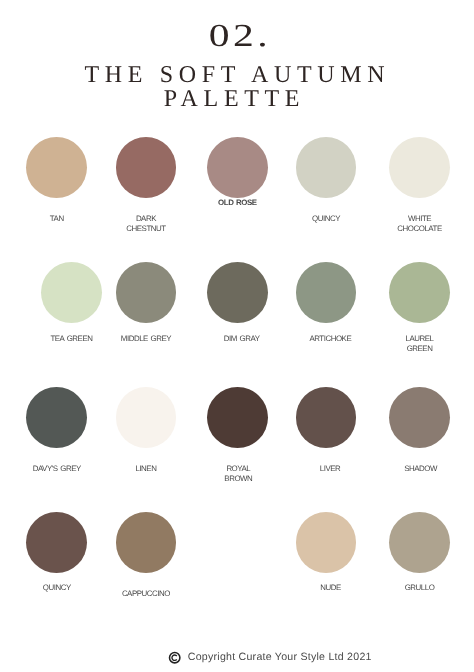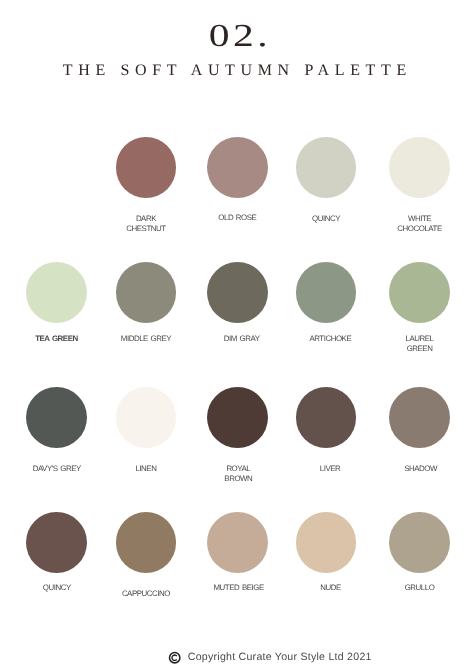--- a/index.html
+++ b/index.html
@@ -28,21 +28,21 @@
     top:19.3px;
     text-indent:2.6px;
   }
   .chapter-number > span{
     display:inline-block;
     transform:scaleX(1.30);
     transform-origin:50% 50%;
   }
   .palette-title{
     font-family:"Liberation Serif", serif;
-    font-size:16px;
+    font-size:24px;
     color:#2e2523;
     letter-spacing:5.65px;
     line-height:1;
     position:absolute;
     left:3px;right:8px;
     top:62.6px;
     text-indent:5.65px;
   }
 
   
@@ -85,41 +85,45 @@
 
 <div class="page">
 
   <div class="header">
     <div class="chapter-number" style="color: rgb(46, 37, 35);"><span>02.</span></div>
     <div class="palette-title" style="color: rgb(46, 37, 35);">THE SOFT AUTUMN PALETTE</div>
   </div>
 
   <div class="grid">
       <div class="row">
+        <div class="cell" style="left: 26.3px;">
+          <div class="swatch" style="background: rgb(207, 178, 147);"></div>
+          <div class="label" style="margin-top: 16.3px; transform: translateX(0px); color: rgb(74, 74, 74);">TAN</div>
+        </div>
         <div class="cell" style="left: 115.5px;">
           <div class="swatch" style="background: rgb(150, 106, 99);"></div>
           <div class="label" style="margin-top: 16.3px; transform: translateX(0px); color: rgb(74, 74, 74);">DARK
 CHESTNUT</div>
         </div>
         <div class="cell" style="left: 206.9px;">
           <div class="swatch" style="background: rgb(168, 138, 133);"></div>
-          <div class="label" style="margin-top: 15px; transform: translateX(0px); color: rgb(74, 74, 74);">OLD ROSE</div>
+          <div class="label" style="margin-top: 0; transform: translateX(0px); color: rgb(74, 74, 74); font-weight: bold;">OLD ROSE</div>
         </div>
         <div class="cell" style="left: 295.6px;">
           <div class="swatch" style="background: rgb(210, 210, 196);"></div>
           <div class="label" style="margin-top: 16.3px; transform: translateX(0px); color: rgb(74, 74, 74);">QUINCY</div>
         </div>
         <div class="cell" style="left: 389.1px;">
           <div class="swatch" style="background: rgb(236, 233, 221);"></div>
           <div class="label" style="margin-top: 16.3px; transform: translateX(0px); color: rgb(74, 74, 74);">WHITE
 CHOCOLATE</div>
         </div>
       </div>
       <div class="row">
-        <div class="cell" style="left: 26px; font-weight: bold;">
+        <div class="cell" style="left: 41px;">
           <div class="swatch" style="background: rgb(214, 226, 196);"></div>
           <div class="label" style="margin-top: 11.7px; transform: translateX(0px); color: rgb(74, 74, 74);">TEA GREEN</div>
         </div>
         <div class="cell" style="left: 115.5px;">
           <div class="swatch" style="background: rgb(139, 138, 123);"></div>
           <div class="label" style="margin-top: 11.7px; transform: translateX(0px); color: rgb(74, 74, 74);">MIDDLE GREY</div>
         </div>
         <div class="cell" style="left: 206.9px;">
           <div class="swatch" style="background: rgb(109, 106, 93);"></div>
           <div class="label" style="margin-top: 11.7px; transform: translateX(4.3px); color: rgb(74, 74, 74);">DIM GRAY</div>
@@ -159,24 +163,20 @@
       </div>
       <div class="row">
         <div class="cell" style="left: 26.3px;">
           <div class="swatch" style="background: rgb(106, 83, 76);"></div>
           <div class="label" style="margin-top: 10.3px; transform: translateX(0px); color: rgb(74, 74, 74);">QUINCY</div>
         </div>
         <div class="cell" style="left: 115.5px;">
           <div class="swatch" style="background: rgb(145, 122, 98);"></div>
           <div class="label" style="margin-top: 16px; transform: translateX(0px); color: rgb(74, 74, 74);">CAPPUCCINO</div>
         </div>
-        <div class="cell" style="left: 206.9px;">
-          <div class="swatch" style="background: rgb(197, 172, 153);"></div>
-          <div class="label" style="margin-top: 10.3px; transform: translateX(1.3px); color: rgb(74, 74, 74);">MUTED BEIGE</div>
-        </div>
         <div class="cell" style="left: 295.6px;">
           <div class="swatch" style="background: rgb(218, 195, 168);"></div>
           <div class="label" style="margin-top: 10.3px; transform: translateX(4.6px); color: rgb(74, 74, 74);">NUDE</div>
         </div>
         <div class="cell" style="left: 389.1px;">
           <div class="swatch" style="background: rgb(174, 163, 143);"></div>
           <div class="label" style="margin-top: 10.3px; transform: translateX(0px); color: rgb(74, 74, 74);">GRULLO</div>
         </div>
       </div>
     </div>

